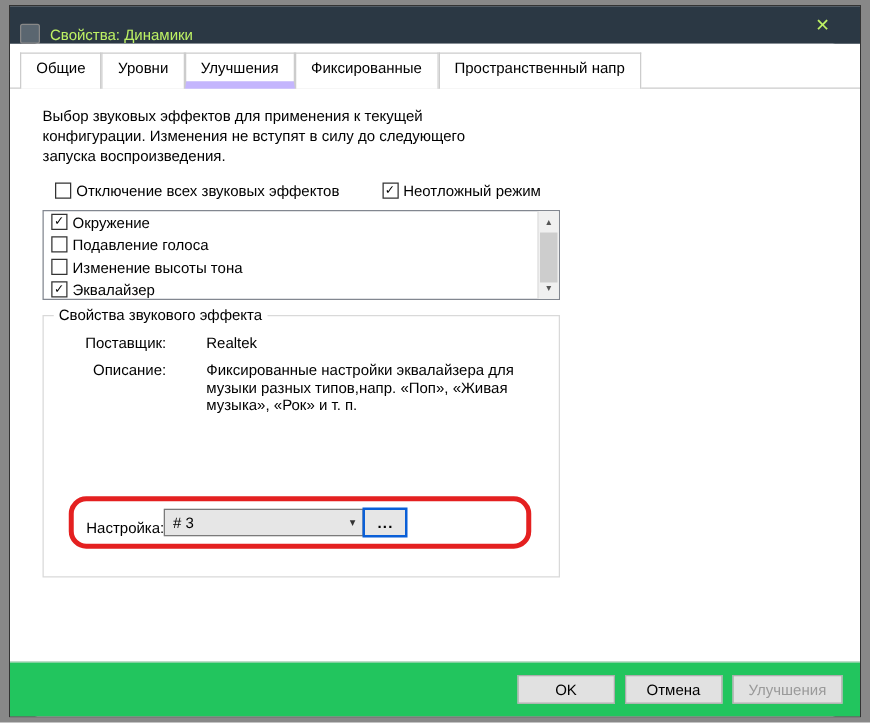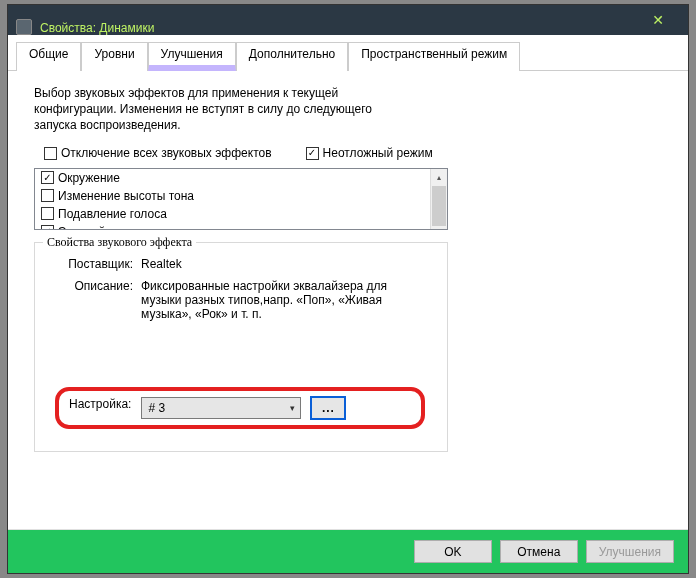--- a/index.html
+++ b/index.html
@@ -77,24 +77,24 @@
 .checkbox {
   width: 13px; height: 13px;
   border: 1px solid #333;
   display: inline-flex; align-items: center; justify-content: center;
   margin-right: 4px;
   font-size: 11px;
   line-height: 1;
   background: #fff;
 }
 .checkbox.checked::after { content: "✓"; color: #000; font-size: 10px; }
-.cb-label { display: inline-flex; align-items: flex-end; padding-left: 10px; }
+.cb-label { display: inline-flex; align-items: center; padding-left: 10px; }
 .listbox {
   border: 1px solid #828790;
-  width: 414px; height: 62px;
+  width: 414px; height: 72px;
   display: flex;
 }
 .listbox .items {
   flex: 1;
   overflow: hidden;
   padding: 0;
 }
 .listbox .item {
   display: flex; align-items: center;
   padding: 1px 6px;
@@ -117,35 +117,35 @@
 .sb-thumb { position: absolute; left:1px; right:1px; top:0; height: 40px; background: #cdcdcd; }
 .groupbox {
   border: 1px solid #d9d9d9;
   margin-top: 12px;
   width: 414px;
   padding: 14px 12px 16px 12px;
   position: relative;
 }
 .groupbox .legend {
   position: absolute; top: -8px; left: 8px;
-  background: #fff; padding: 0 4px; font-family: Liberation Serif, serif;
+  background: #fff; padding: 0 4px;
 }
 .kv { display: flex; margin-bottom: 8px; }
 .kv .k { width: 94px; text-align: right; padding-right: 8px; }
-.kv .v { flex: 1; max-width: 260px; }
+.kv .v { flex: 1; max-width: 260px; margin-left: 24px; }
 .setting-row {
   display: flex; align-items: center; gap: 10px;
   margin-top: 60px;
   padding: 6px 8px;
 }
 .highlight-frame {
   border: 4px solid #e42020;
   border-radius: 14px;
   padding: 6px 10px;
-  display: flex; align-items: flex-start; gap: 10px;
+  display: flex; align-items: flex-end; 
   width: 370px;
 }
 .combo {
   width: 160px; height: 22px;
   border: 1px solid #7a7a7a;
   background: #e6e6e6;
   display: flex; align-items: center; justify-content: space-between;
   padding: 0 6px;
 }
 .combo .arrow { font-size: 9px; color: #333; }
@@ -182,22 +182,22 @@
     <div class="app-icon"></div>
     <div class="title">Свойства: Динамики</div>
     <div class="close">✕</div>
   </div>
 
   <div class="client">
     <div class="tabs">
       <div class="tab">Общие</div>
       <div class="tab">Уровни</div>
       <div class="tab active">Улучшения</div>
-      <div class="tab">Дополнительно</div>
-      <div class="tab">Пространственный режим</div>
+      <div class="tab">Фиксированные</div>
+      <div class="tab">Пространственный напр</div>
     </div>
 
     <div class="tabpanel">
       <p class="desc">Выбор звуковых эффектов для применения к текущей конфигурации. Изменения не вступят в силу до следующего запуска воспроизведения.</p>
 
       <div class="row">
         <label class="cb-label">
           <span class="checkbox"></span>
           <span>Отключение всех звуковых эффектов</span>
         </label>
@@ -208,25 +208,25 @@
       </div>
 
       <div class="listbox">
         <div class="items">
           <div class="item">
             <span class="checkbox checked"></span>
             <span>Окружение</span>
           </div>
           <div class="item">
             <span class="checkbox"></span>
+            <span>Подавление голоса</span>
+          </div>
+          <div class="item">
+            <span class="checkbox"></span>
             <span>Изменение высоты тона</span>
-          </div>
-          <div class="item">
-            <span class="checkbox"></span>
-            <span>Подавление голоса</span>
           </div>
           <div class="item">
             <span class="checkbox checked"></span>
             <span>Эквалайзер</span>
           </div>
         </div>
         <div class="scrollbar">
           <div class="sb-btn">▴</div>
           <div class="sb-track">
             <div class="sb-thumb"></div>

